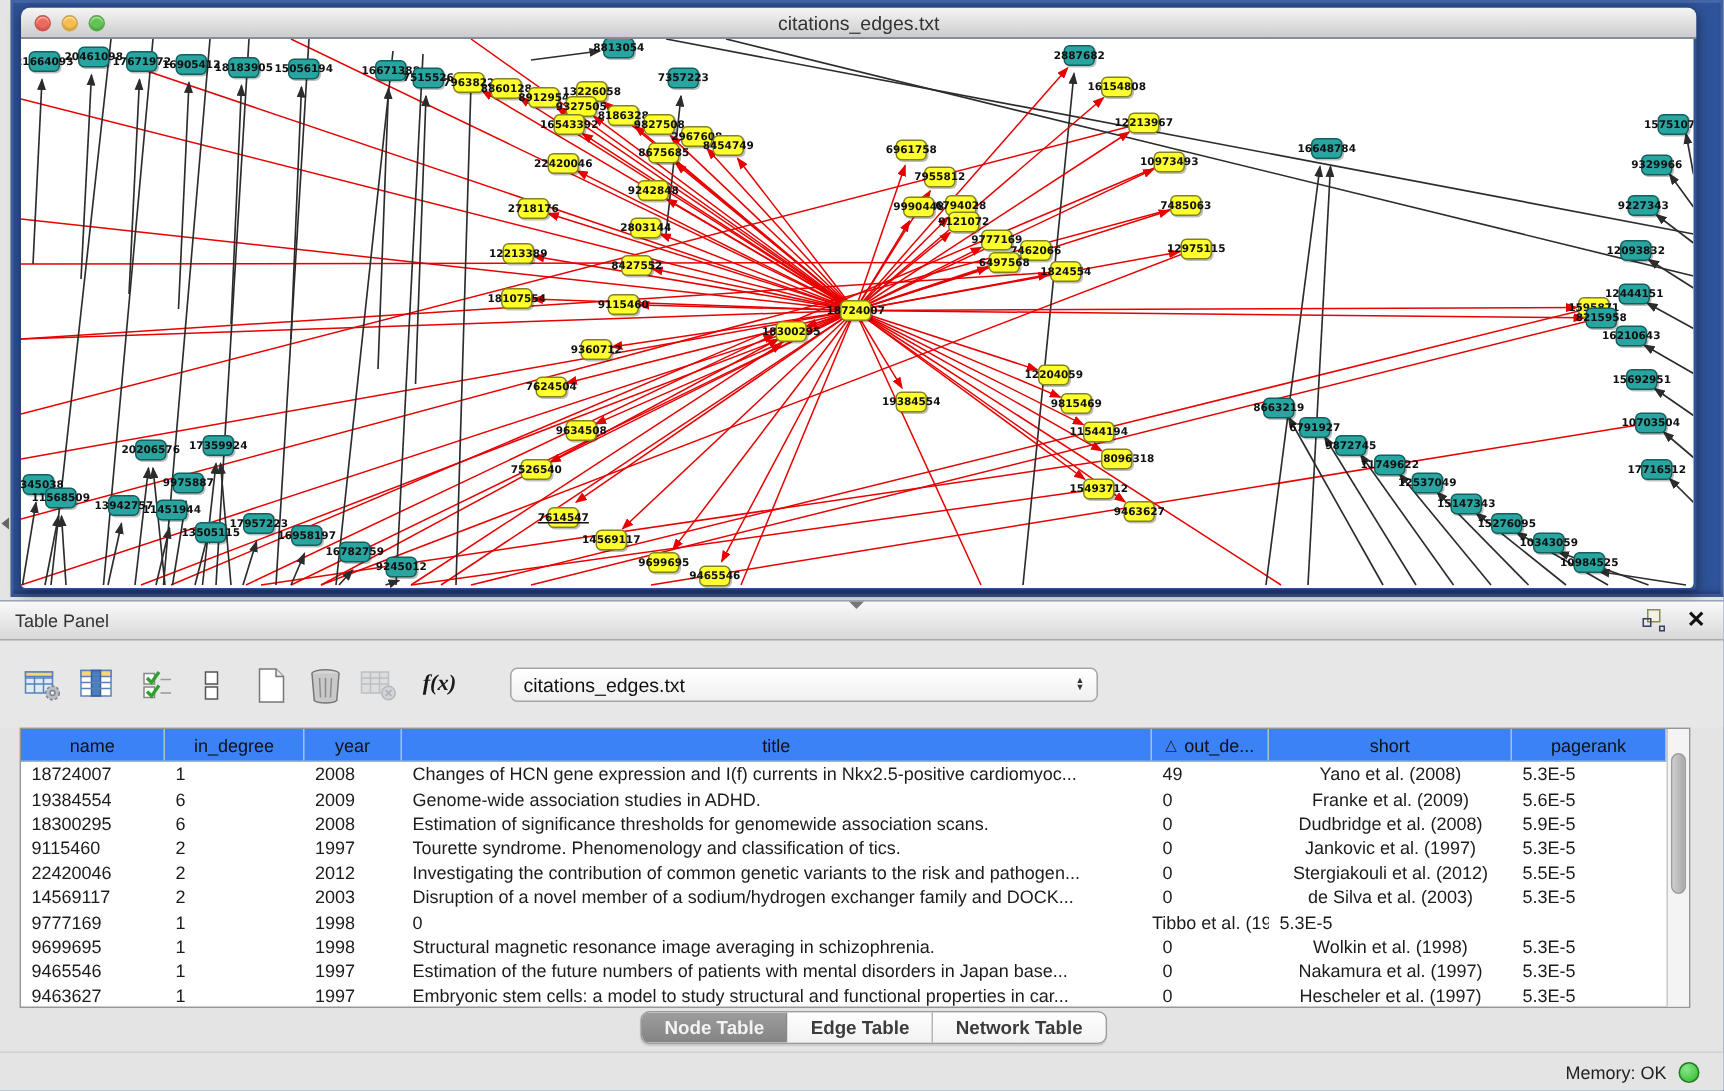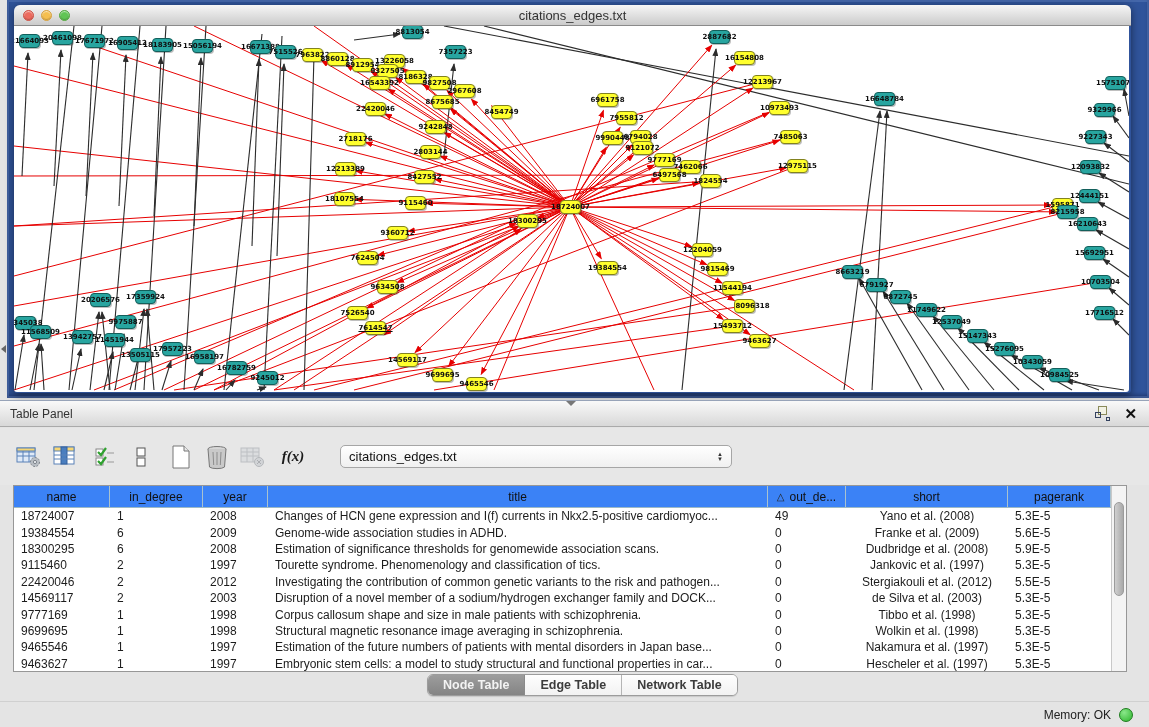--- a/index.html
+++ b/index.html
@@ -272,37 +272,37 @@
           <div class="node y" style="left: 686px; top: 148px;">1824554</div>
           <div class="node y" style="left: 288px; top: 22px;">7963822</div>
           <div class="node y" style="left: 313px; top: 26px;">8860128</div>
           <div class="node y" style="left: 338px; top: 32px;">8912954</div>
           <div class="node y" style="left: 370px; top: 28px;">13226058</div>
           <div class="node y" style="left: 363px; top: 38px;">9327505</div>
           <div class="node y" style="left: 355px; top: 50px;">16543392</div>
           <div class="node y" style="left: 391px; top: 44px;">8186328</div>
           <div class="node y" style="left: 415px; top: 50px;">9827508</div>
           <div class="node y" style="left: 440px; top: 58px;">2967608</div>
-          <div class="node y" style="left: 461px; top: 79px; margin-left: 16px;">8454749</div>
+          <div class="node y" style="left: 461px; top: 64px;">8454749</div>
           <div class="node y" style="left: 418px; top: 69px;">8675685</div>
           <div class="node y" style="left: 351px; top: 76px;">22420046</div>
           <div class="node y" style="left: 411px; top: 94px;">9242848</div>
           <div class="node y" style="left: 331px; top: 106px;">2718176</div>
           <div class="node y" style="left: 406px; top: 119px;">2803144</div>
           <div class="node y" style="left: 321px; top: 136px;">12213389</div>
           <div class="node y" style="left: 400px; top: 144px;">8427552</div>
           <div class="node y" style="left: 320px; top: 166px;">18107554</div>
           <div class="node y" style="left: 391px; top: 170px;">9115460</div>
           <div class="node y" style="left: 503px; top: 188px;">18300295</div>
           <div class="node y" style="left: 583px; top: 235px;">19384554</div>
           <div class="node y" style="left: 373px; top: 200px;">9360712</div>
           <div class="node y" style="left: 343px; top: 225px;">7624504</div>
           <div class="node y" style="left: 363px; top: 254px;">9634508</div>
           <div class="node y" style="left: 333px; top: 280px;">7526540</div>
-          <div class="node y" style="left: 351px; top: 295px; text-decoration: underline;">7614547</div>
+          <div class="node y" style="left: 351px; top: 312px; text-decoration: underline;">7614547</div>
           <div class="node y" style="left: 383px; top: 327px;">14569117</div>
           <div class="node y" style="left: 418px; top: 342px;">9699695</div>
           <div class="node y" style="left: 452px; top: 351px;">9465546</div>
           <div class="node y" style="left: 678px; top: 217px;">12204059</div>
           <div class="node y" style="left: 693px; top: 236px;">9815469</div>
           <div class="node y" style="left: 708px; top: 255px;">11544194</div>
           <div class="node y" style="left: 720px; top: 273px; padding-left: 16px;">8096318</div>
           <div class="node y" style="left: 708px; top: 293px;">15493712</div>
           <div class="node y" style="left: 735px; top: 308px;">9463627</div>
           <div class="node y" style="left: 1038px; top: 172px;">1595871</div>
@@ -520,21 +520,20 @@
           <div class="c">2003</div>
           <div class="c">Disruption of a novel member of a sodium/hydrogen exchanger family and DOCK...</div>
           <div class="c">0</div>
           <div class="c center">de Silva et al. (2003)</div>
           <div class="c">5.3E-5</div>
         </div>
         <div class="grow" style="grid-template-columns: 96px 93px 65px 500px 78px 162px 103px;">
           <div class="c">9777169</div>
           <div class="c">1</div>
           <div class="c">1998</div>
-          <div class="c">Corpus callosum shape and size in male patients with schizophrenia.</div>
           <div class="c">0</div>
           <div class="c center">Tibbo et al. (1998)</div>
           <div class="c">5.3E-5</div>
         </div>
         <div class="grow" style="grid-template-columns: 96px 93px 65px 500px 78px 162px 103px;">
           <div class="c">9699695</div>
           <div class="c">1</div>
           <div class="c">1998</div>
           <div class="c">Structural magnetic resonance image averaging in schizophrenia.</div>
           <div class="c">0</div>

